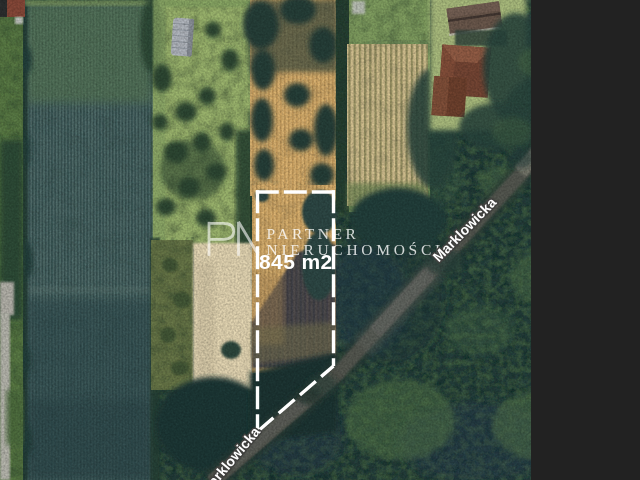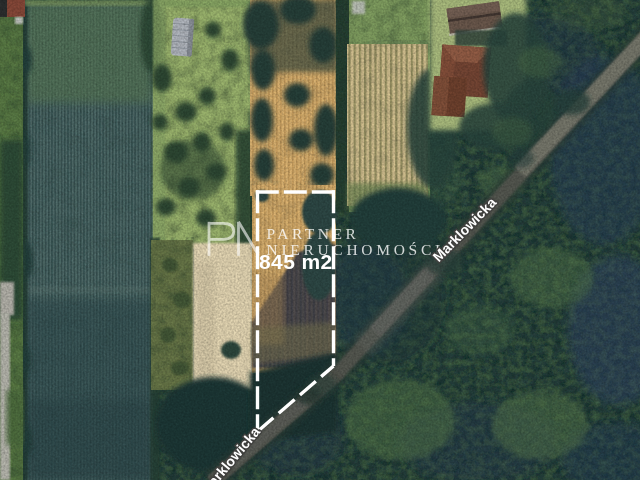--- a/index.html
+++ b/index.html
@@ -1,16 +1,16 @@
 <!DOCTYPE html>
 <html><head>
 <meta charset="utf-8">
 <style>
   html,body{margin:0;padding:0;background:#222;}
-  #stage{position:relative;width:640px;height:480px;overflow:hidden;font-family:"Liberation Sans",sans-serif;}
+  #stage{position:relative;width:531px;height:480px;overflow:hidden;font-family:"Liberation Sans",sans-serif;}
   svg{display:block;}
 </style>
 </head>
 <body>
 <div id="stage">
 <svg width="640" height="480" viewBox="0 0 640 480" xmlns="http://www.w3.org/2000/svg">
 <defs>
 
   <pattern id="cornRows" width="3.2" height="8" patternUnits="userSpaceOnUse">
     <rect width="3.2" height="8" fill="#54716e"></rect>

